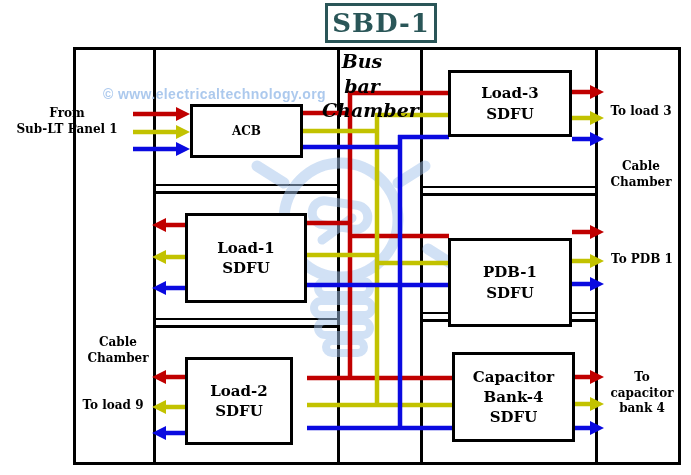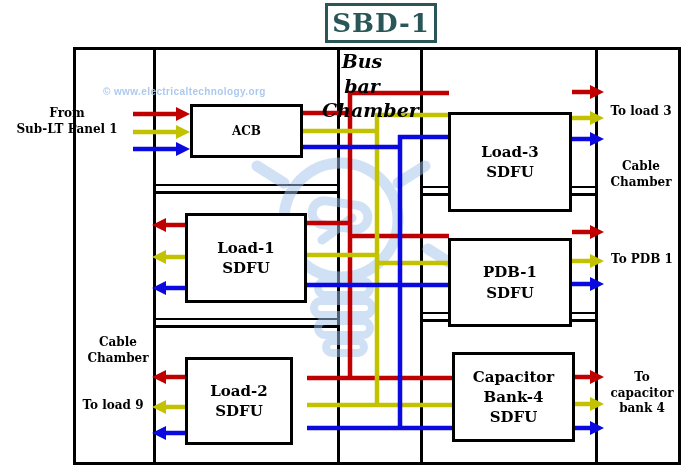--- a/index.html
+++ b/index.html
@@ -23,21 +23,21 @@
     line-height:1.3;color:var(--ink);white-space:pre-line;z-index:50;
   }
   .title-box{
     position:absolute;left:325px;top:3px;width:112px;height:40px;
     border:3px solid var(--teal);display:flex;align-items:center;justify-content:center;
     font-weight:bold;font-size:26px;letter-spacing:1px;color:var(--teal);
     background:#fff;box-sizing:border-box;z-index:60;
   }
   .copyright{
     position:absolute;left:103px;top:86px;font-family:"Liberation Sans",sans-serif;
-    font-weight:bold;font-size:10px;letter-spacing:.4px;color:var(--wm);
+    font-weight:bold;font-size:14px;letter-spacing:.4px;color:var(--wm);
     opacity:.9;z-index:15;
   }
   svg{position:absolute;left:0;top:0;pointer-events:none;}
   #bulb-layer{z-index:10;}
   #wire-layer{z-index:30;}
   .wr{stroke:var(--red);}   .hr{fill:var(--red);}
   .wy{stroke:var(--yel);}   .hy{fill:var(--yel);}
   .wb{stroke:var(--blu);}   .hb{fill:var(--blu);}
   .wire{stroke-width:4.5;fill:none;}
   .bulb{stroke:var(--wm);fill:none;}
@@ -153,21 +153,21 @@
       <polygon points="604,284 590,277 590,291"></polygon>
       <polygon points="604,428 590,421 590,435"></polygon>
     </g>
   </svg>
 
   <div class="cbox" style="left:190px;top:104px;width:113px;height:54px;font-size:12px;">ACB</div>
   <div class="cbox" style="left:185px;top:213px;width:122px;height:90px;">Load-1
 SDFU</div>
   <div class="cbox" style="left:185px;top:357px;width:108px;height:88px;">Load-2
 SDFU</div>
-  <div class="cbox" style="left:448px;top:70px;width:124px;height:100px;margin-top:42px;">Load-3
+  <div class="cbox" style="left:448px;top:70px;width:124px;height:67px;">Load-3
 SDFU</div>
   <div class="cbox" style="left:448px;top:214px;width:124px;height:89px;margin-top:24px;">PDB-1
 SDFU</div>
   <div class="cbox" style="left:452px;top:352px;width:123px;height:90px;">Capacitor
 Bank-4
 SDFU</div>
 
   <div class="lbl" style="left:322px;top:49px;width:80px;font-size:19px;font-style:italic;">Bus bar
 Chamber</div>
   <div class="lbl" style="left:77px;top:335px;width:82px;">Cable

